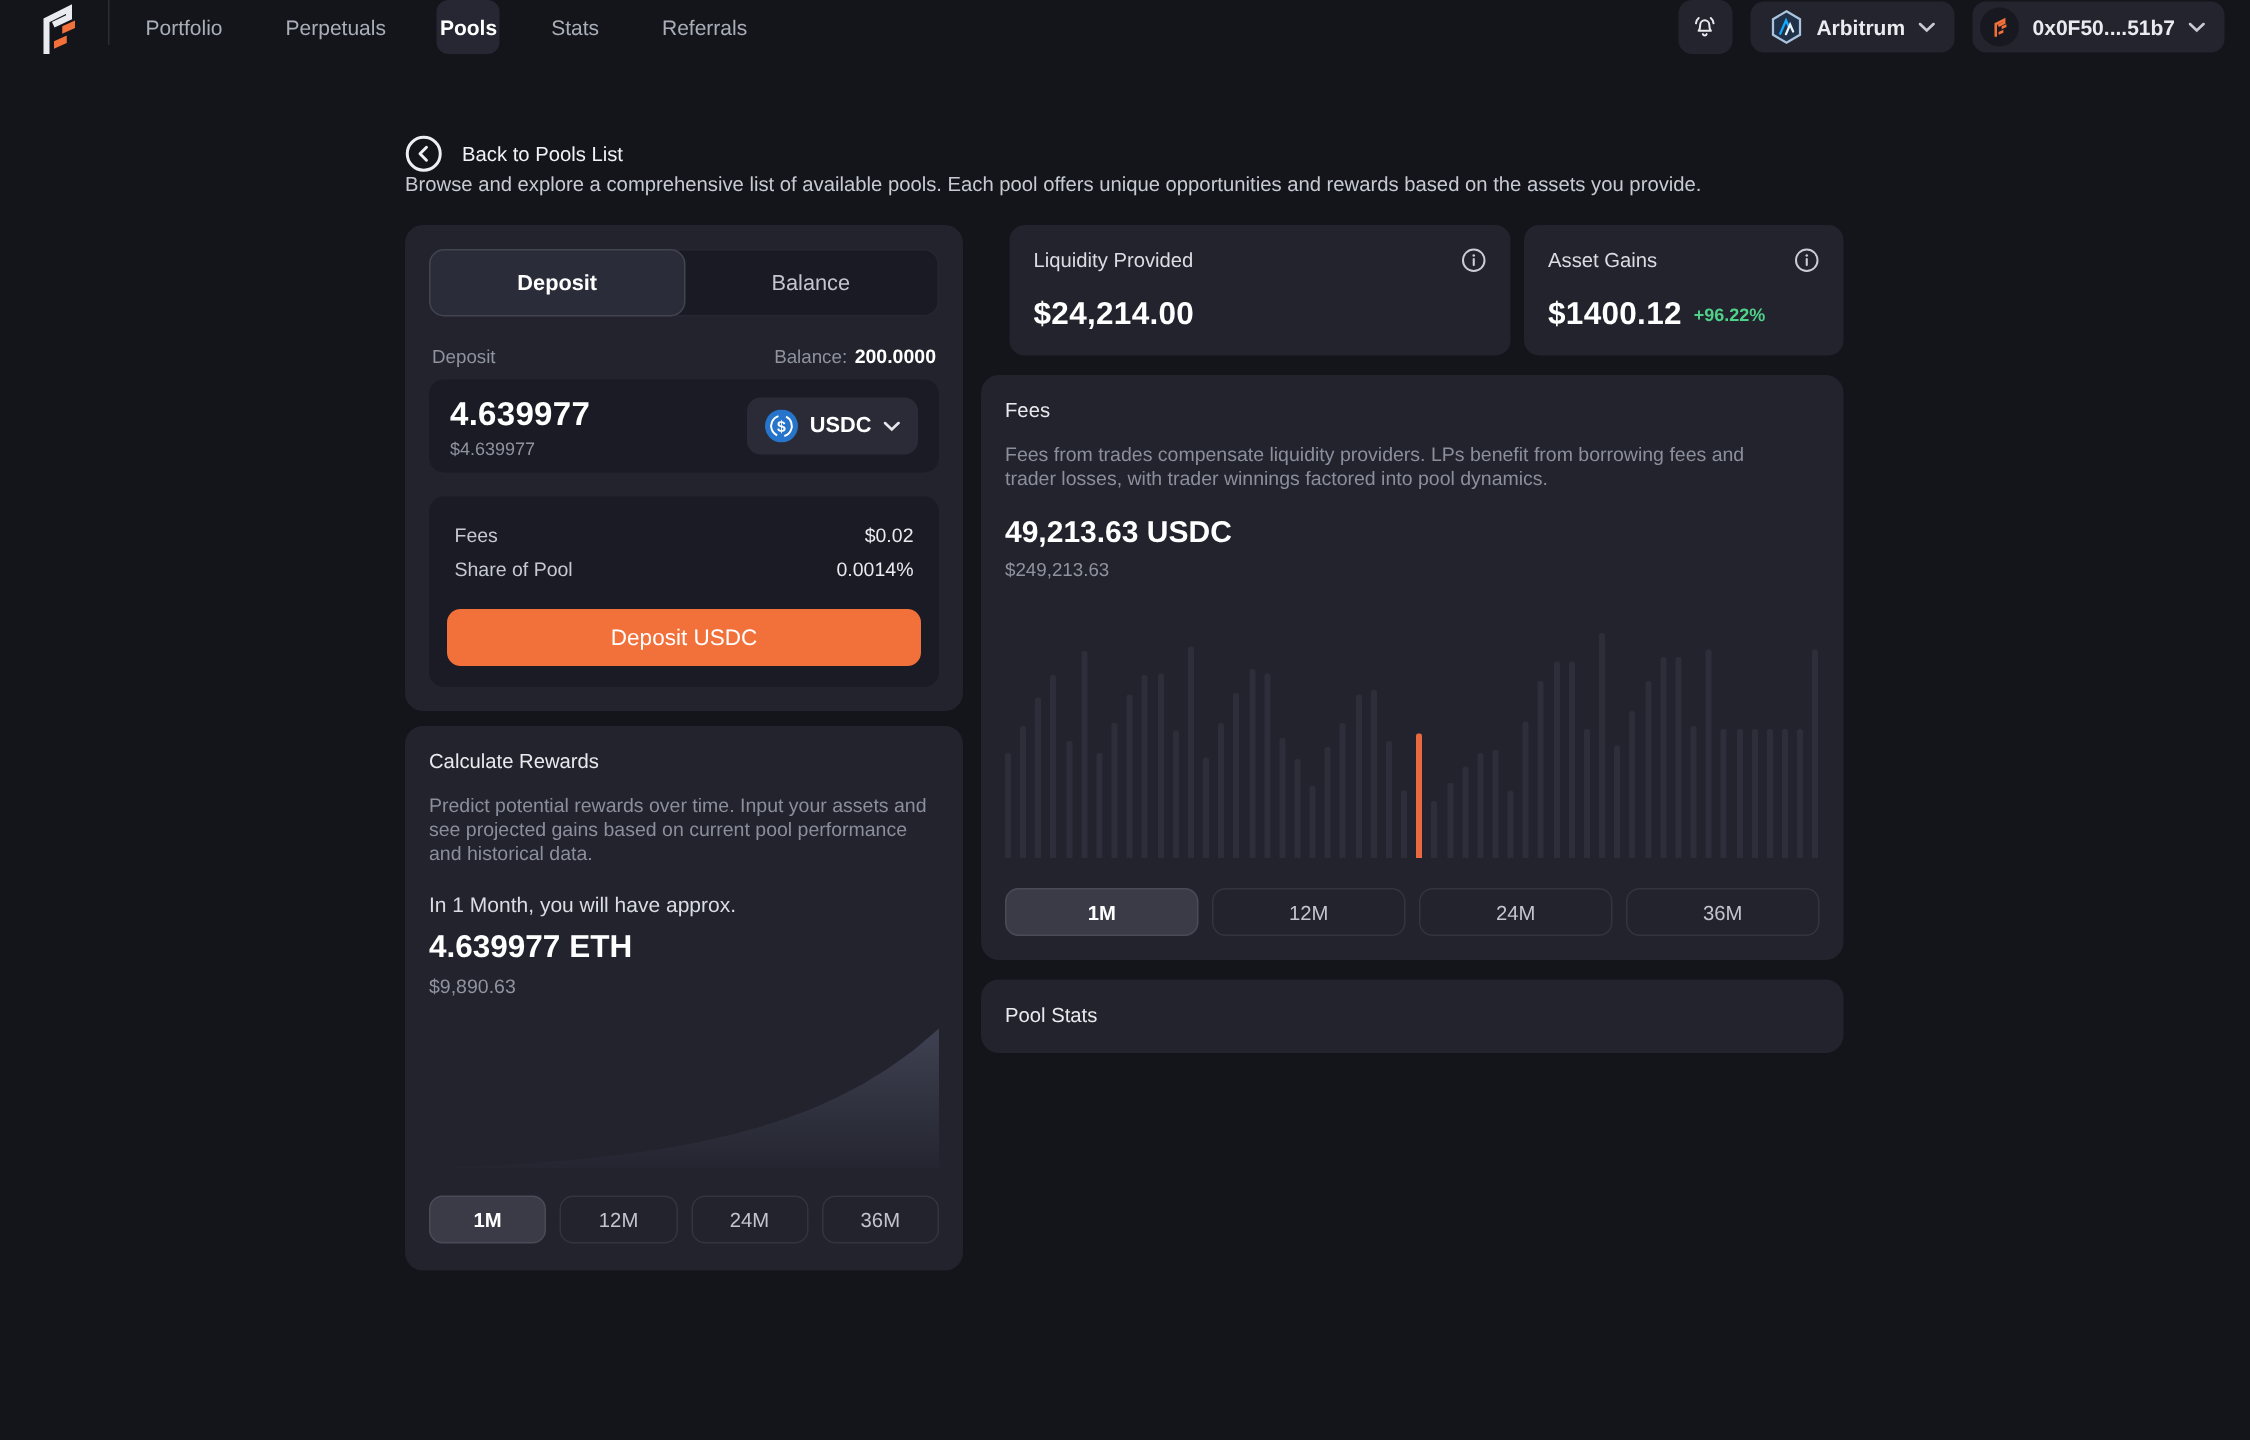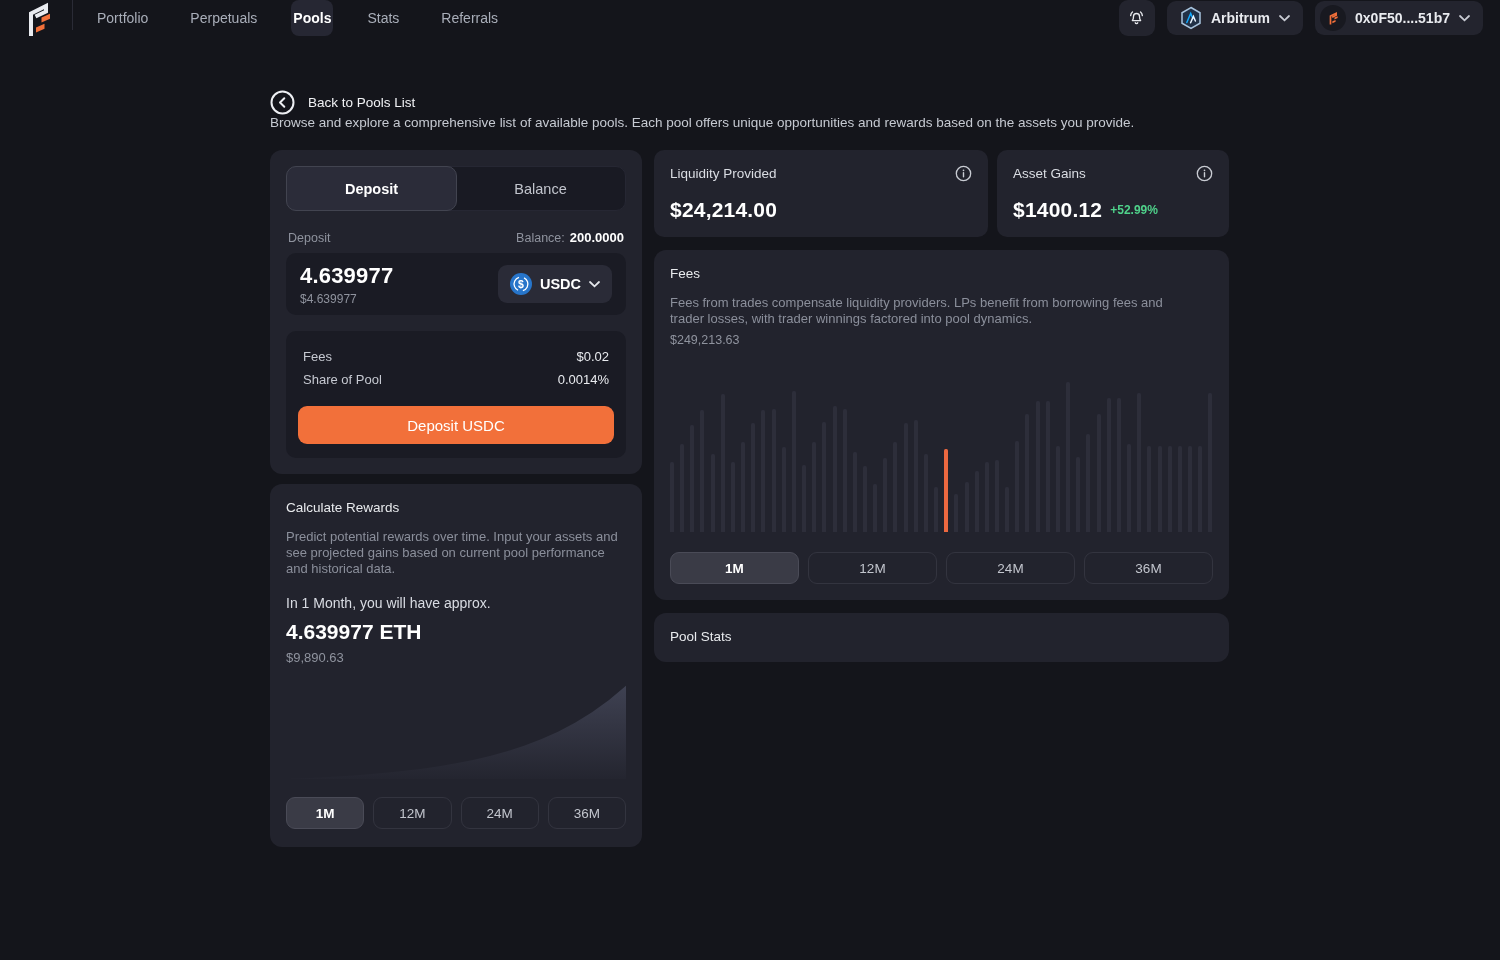--- a/index.html
+++ b/index.html
@@ -51,21 +51,21 @@
   .proj-label { margin-top:18px; font-size:14px; color:#D9DCE3; }
   .reward-amount { margin-top:9px; font-size:21px; font-weight:700; }
   .reward-usd { margin-top:6px; font-size:13px; color:#8F939E; }
   .area-chart { display:block; margin-top:6px; }
   .range-row { display:flex; gap:9px; margin-top:18px; }
   .range-btn { flex:1; height:32px; border-radius:9px; border:1px solid #33343F; background:transparent; color:#C2C5CD; font-size:13.5px; font-family:inherit; cursor:pointer; }
   .range-btn.active { background:#3A3B46; border-color:#4A4B57; color:#fff; font-weight:600; }
   
   .stat-row { display:flex; gap:9px; }
   .stat-card { padding:15px 16px; border-radius:10px; }
-  .stat-liq { width:334px; }
+  .stat-liq { width:334px;margin-left:19px; }
   .stat-gain { flex:1; }
   .stat-head { display:flex; justify-content:space-between; align-items:center; font-size:13.5px; color:#DADDE3; }
   .stat-value-row { margin-top:16px; display:flex; align-items:center; }
   .stat-value { font-size:21px; font-weight:700; letter-spacing:.2px; }
   .gain-change { color:#4FD18A; font-size:12px; font-weight:700; margin-left:8px; }
   .fees-card { padding:16px; }
   .fees-desc { width:522px; }
   .fees-amount { margin-top:17px; font-size:20px; font-weight:700; }
   .fees-usd { margin-top:6px; font-size:12.5px; color:#8F939E; }
   .bar-chart { margin-top:25px; height:160px; display:flex; align-items:flex-end; justify-content:space-between; }
@@ -235,28 +235,29 @@
           <div class="stat-head">
             <span>Asset Gains</span>
             <svg width="17" height="17" viewBox="0 0 18 18" fill="none">
               <circle cx="9" cy="9" r="7.6" stroke="#C9CCD3" stroke-width="1.4"></circle>
               <path d="M9 8.2 V12.4" stroke="#C9CCD3" stroke-width="1.5" stroke-linecap="round"></path>
               <circle cx="9" cy="5.6" r="0.9" fill="#C9CCD3"></circle>
             </svg>
           </div>
           <div class="stat-value-row">
             <span class="stat-value">$1400.12</span>
-            <span class="gain-change">+52.99%</span>
+            <span class="gain-change">+96.22%</span>
           </div>
         </section>
       </div>
 
       <section class="card fees-card">
         <div class="card-title">Fees</div>
         <p class="card-desc fees-desc">Fees from trades compensate liquidity providers. LPs benefit from borrowing fees and trader losses, with trader winnings factored into pool dynamics.</p>
+        <div class="fees-amount">49,213.63 USDC</div>
         <div class="fees-usd">$249,213.63</div>
         <div class="bar-chart">
             <div class="bar" style="height: 70px; background: rgb(45, 46, 58);"></div>
             <div class="bar" style="height: 88px; background: rgb(45, 46, 58);"></div>
             <div class="bar" style="height: 107px; background: rgb(45, 46, 58);"></div>
             <div class="bar" style="height: 122px; background: rgb(45, 46, 58);"></div>
             <div class="bar" style="height: 78px; background: rgb(45, 46, 58);"></div>
             <div class="bar" style="height: 138px; background: rgb(45, 46, 58);"></div>
             <div class="bar" style="height: 70px; background: rgb(45, 46, 58);"></div>
             <div class="bar" style="height: 90px; background: rgb(45, 46, 58);"></div>

